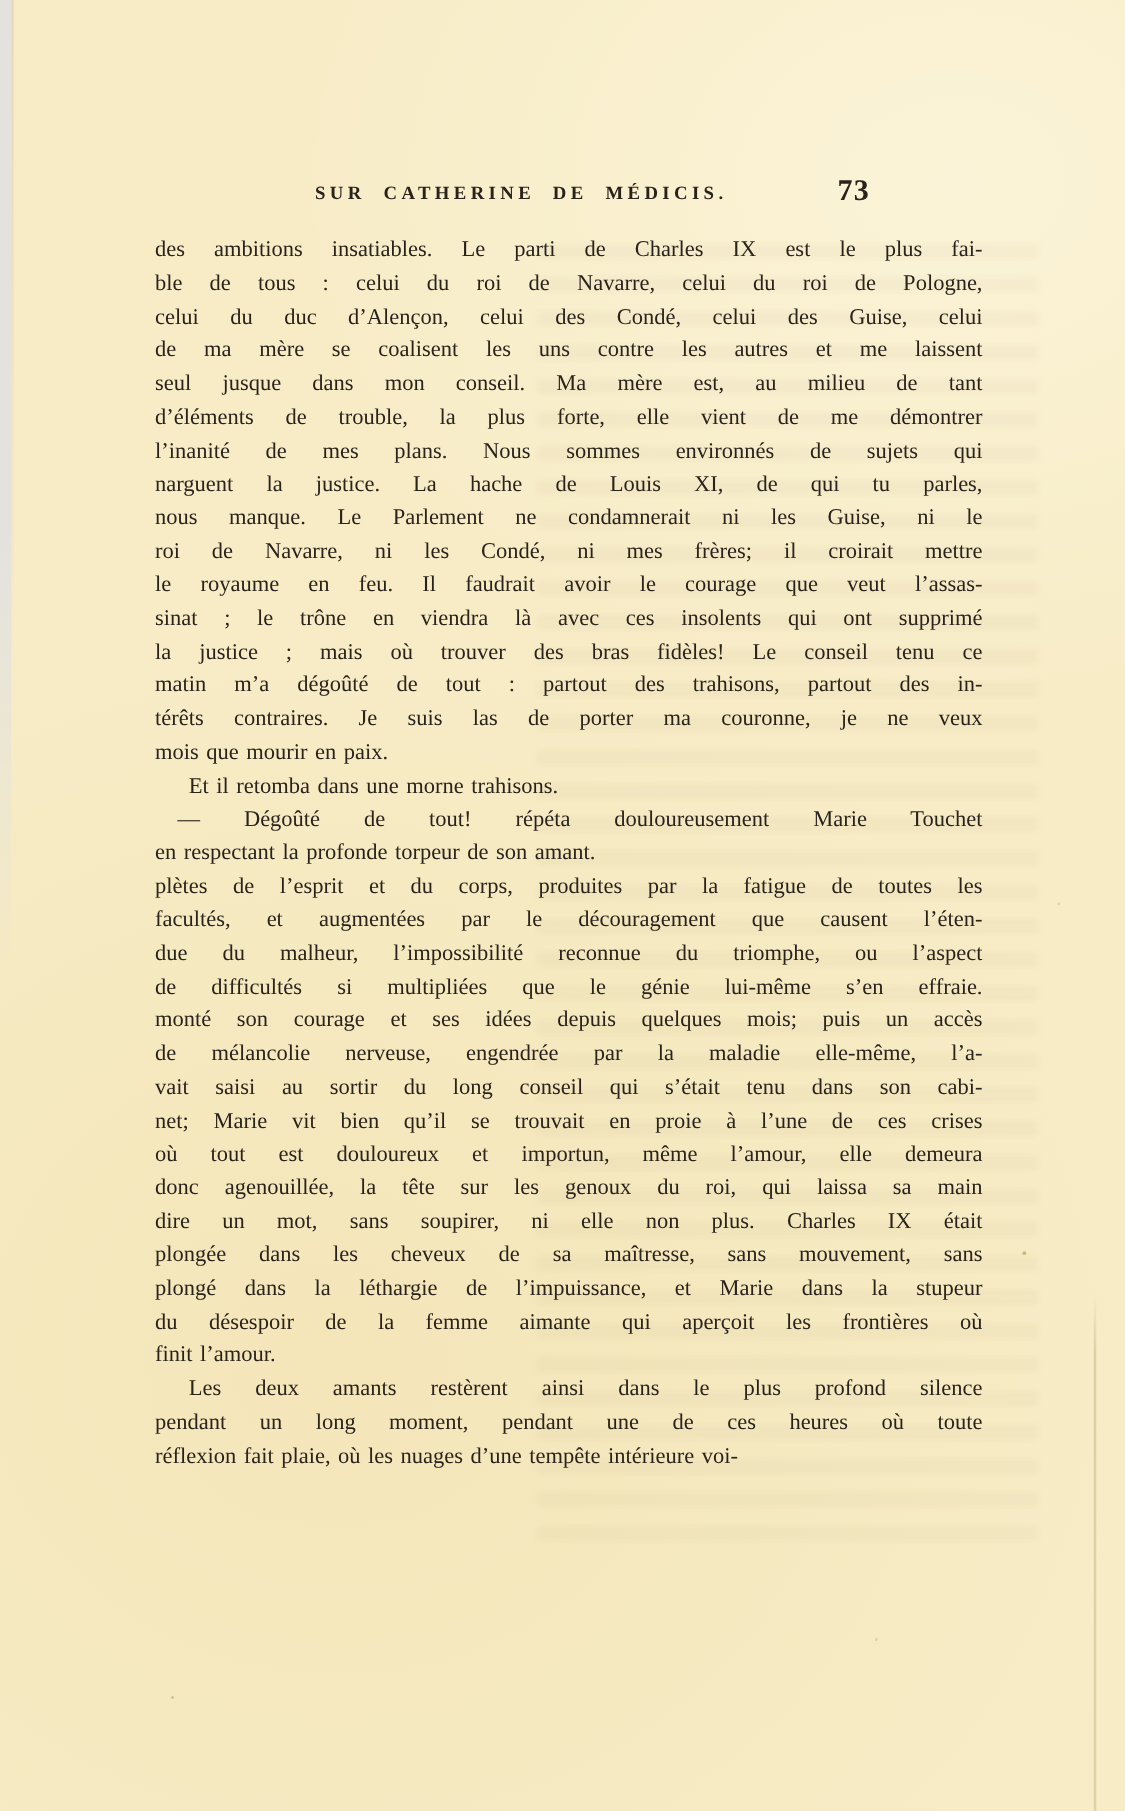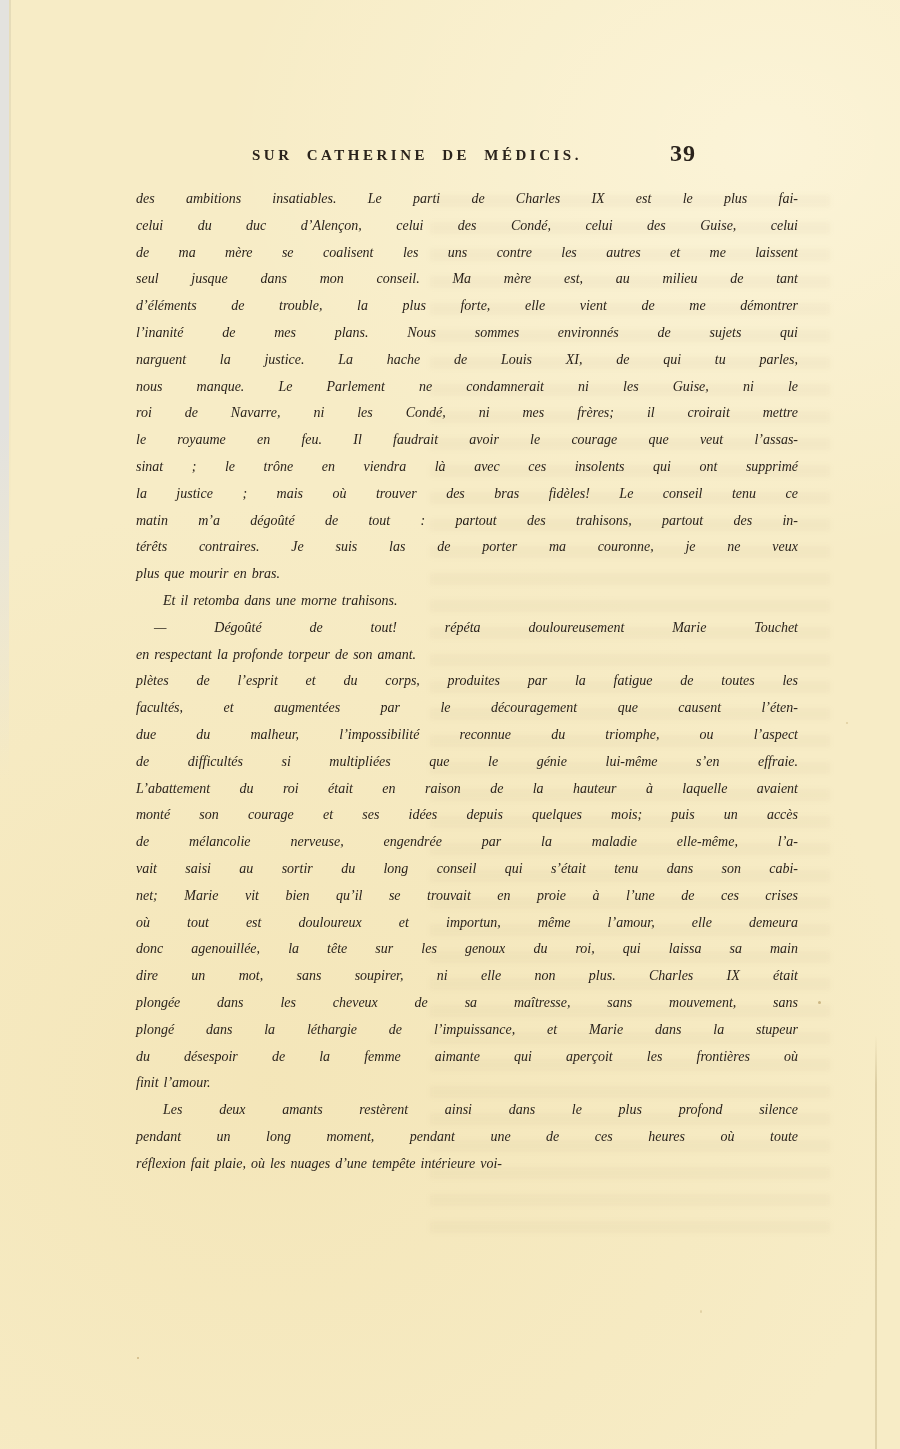--- a/index.html
+++ b/index.html
@@ -90,26 +90,25 @@
   .page-number {
     position: absolute;
     right: 86px; top: -4px;
     font-size: 24px;
     font-weight: 600;
     letter-spacing: 1px;
   }
 
   .text-block {
     position: absolute;
-    left: 136px; top: 186px;
+    left: 124px; top: 186px;
     width: 662px;
-    font-size: 14px;
+    font-size: 18px;
     line-height: 26.8px;
     word-spacing: 1.5px;
-    font-style: italic;
   }
   .line {
     text-align: justify;
     text-align-last: justify;
   }
   .line.last { text-align-last: left; }
   .line.first-indent { text-indent: 27px; }
   .para.dialogue .line.first-indent { text-indent: 18px; }
 </style>
 </head>
@@ -121,54 +120,54 @@
   <div class="show-through"></div>
   <div class="fold-line"></div>
 
   <div class="speck s1"></div>
   <div class="speck s2"></div>
   <div class="speck s3"></div>
   <div class="speck s4"></div>
 
   <div class="header">
     <div class="running-title">SUR CATHERINE DE MÉDICIS.</div>
-    <div class="page-number">39</div>
+    <div class="page-number">73</div>
   </div>
 
   <div class="text-block">
       <div class="para">
         <div class="line">des ambitions insatiables. Le parti de Charles IX est le plus fai-</div>
+        <div class="line">ble de tous : celui du roi de Navarre, celui du roi de Pologne,</div>
         <div class="line">celui du duc d’Alençon, celui des Condé, celui des Guise, celui</div>
         <div class="line">de ma mère se coalisent les uns contre les autres et me laissent</div>
         <div class="line">seul jusque dans mon conseil. Ma mère est, au milieu de tant</div>
         <div class="line">d’éléments de trouble, la plus forte, elle vient de me démontrer</div>
         <div class="line">l’inanité de mes plans. Nous sommes environnés de sujets qui</div>
         <div class="line">narguent la justice. La hache de Louis XI, de qui tu parles,</div>
         <div class="line">nous manque. Le Parlement ne condamnerait ni les Guise, ni le</div>
         <div class="line">roi de Navarre, ni les Condé, ni mes frères; il croirait mettre</div>
         <div class="line">le royaume en feu. Il faudrait avoir le courage que veut l’assas-</div>
         <div class="line">sinat ; le trône en viendra là avec ces insolents qui ont supprimé</div>
         <div class="line">la justice ; mais où trouver des bras fidèles! Le conseil tenu ce</div>
         <div class="line">matin m’a dégoûté de tout : partout des trahisons, partout des in-</div>
         <div class="line">térêts contraires. Je suis las de porter ma couronne, je ne veux</div>
-        <div class="line last">plus que mourir en bras.</div>
+        <div class="line last">mois que mourir en paix.</div>
       </div>
       <div class="para">
         <div class="line last first-indent">Et il retomba dans une morne trahisons.</div>
       </div>
       <div class="para dialogue">
         <div class="line first-indent">— Dégoûté de tout! répéta douloureusement Marie Touchet</div>
         <div class="line last">en respectant la profonde torpeur de son amant.</div>
       </div>
       <div class="para">
         <div class="line">plètes de l’esprit et du corps, produites par la fatigue de toutes les</div>
         <div class="line">facultés, et augmentées par le découragement que causent l’éten-</div>
         <div class="line">due du malheur, l’impossibilité reconnue du triomphe, ou l’aspect</div>
         <div class="line">de difficultés si multipliées que le génie lui-même s’en effraie.</div>
-        <div class="line">L’abattement du roi était en raison de la hauteur à laquelle avaient</div>
         <div class="line">monté son courage et ses idées depuis quelques mois; puis un accès</div>
         <div class="line">de mélancolie nerveuse, engendrée par la maladie elle-même, l’a-</div>
         <div class="line">vait saisi au sortir du long conseil qui s’était tenu dans son cabi-</div>
         <div class="line">net; Marie vit bien qu’il se trouvait en proie à l’une de ces crises</div>
         <div class="line">où tout est douloureux et importun, même l’amour, elle demeura</div>
         <div class="line">donc agenouillée, la tête sur les genoux du roi, qui laissa sa main</div>
         <div class="line">dire un mot, sans soupirer, ni elle non plus. Charles IX était</div>
         <div class="line">plongée dans les cheveux de sa maîtresse, sans mouvement, sans</div>
         <div class="line">plongé dans la léthargie de l’impuissance, et Marie dans la stupeur</div>
         <div class="line">du désespoir de la femme aimante qui aperçoit les frontières où</div>

